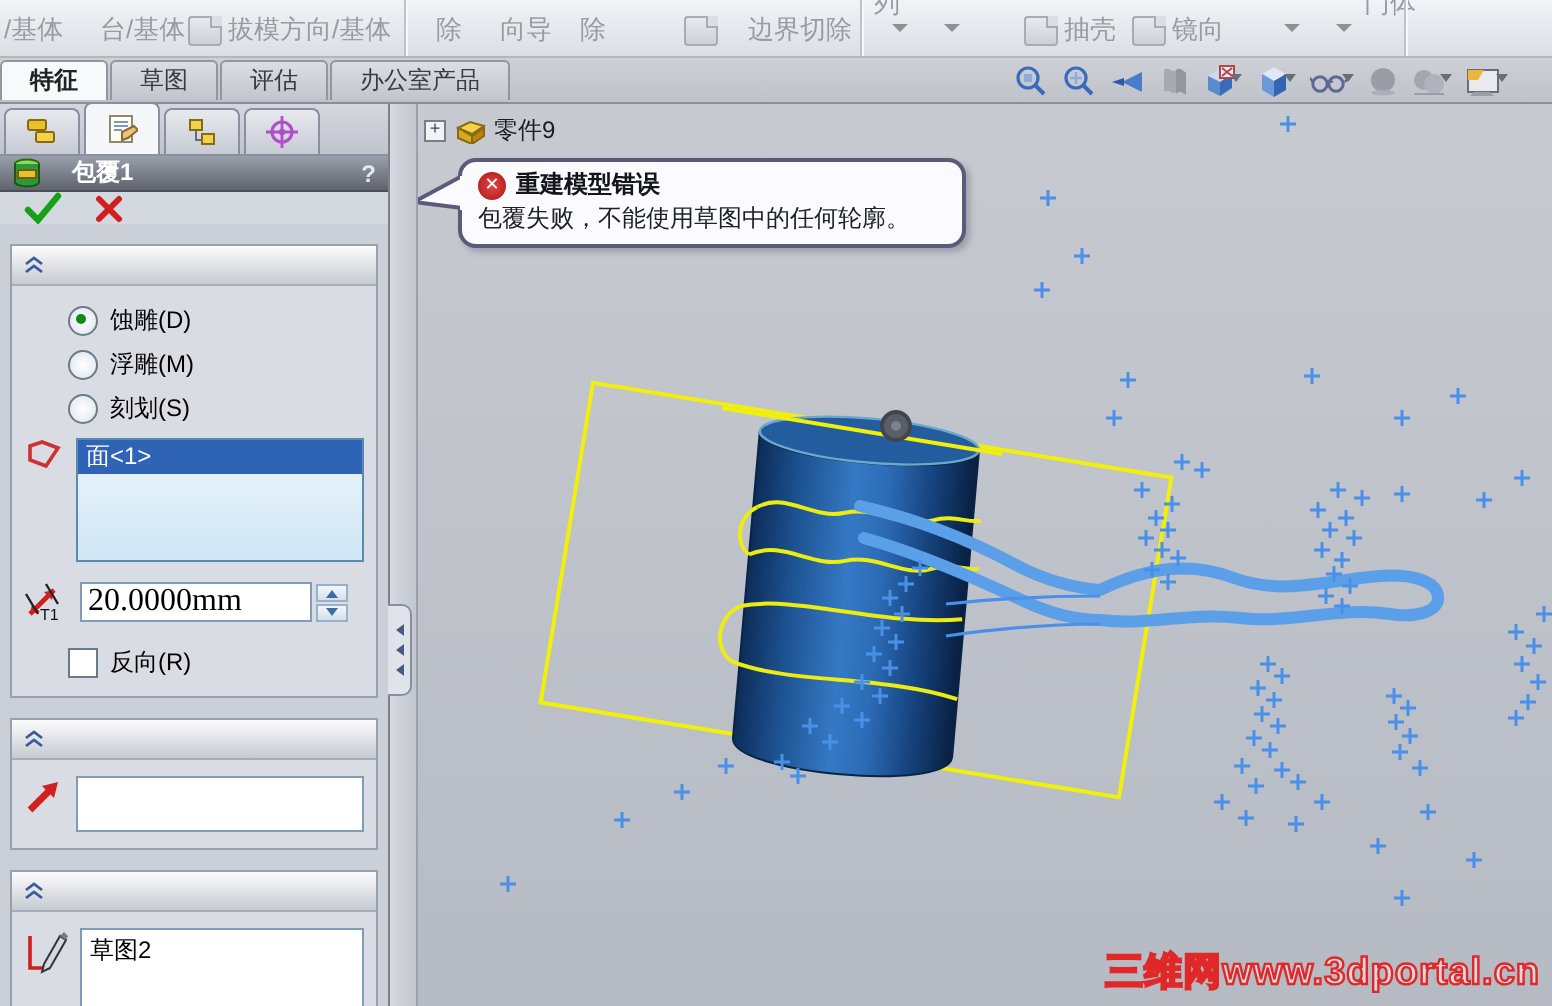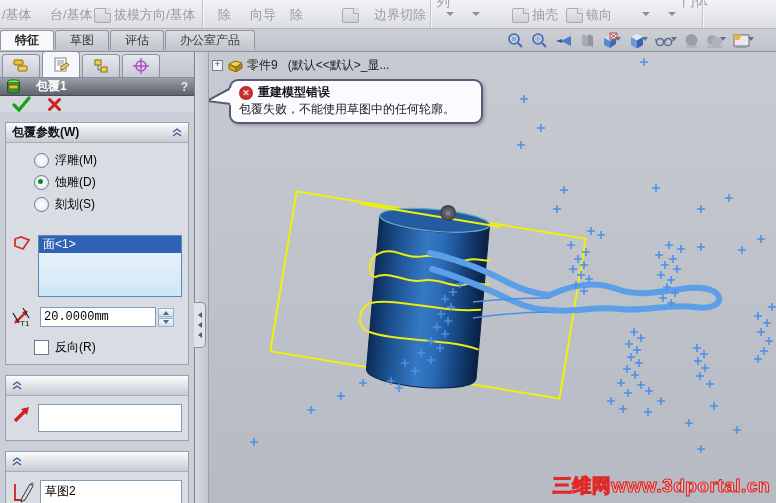--- a/index.html
+++ b/index.html
@@ -44,27 +44,27 @@
   .okrow{height:30px;display:flex;align-items:center;gap:16px;padding:0 12px;background:#d4d8df;}
   .group{margin:10px 5px 0 5px;border:1px solid #98a0ac;background:#d9dce2;}
   .ghead{height:19px;display:flex;align-items:center;padding:0 6px;font-weight:bold;color:#101014;
          background:linear-gradient(#fcfcfd,#c6cad2);border-bottom:1px solid #a8aeb8;}
   .ghead .gt{flex:1;}
   .gbody{padding:6px 6px 8px 6px;}
   .radio-row{display:flex;align-items:center;height:22px;margin-left:22px;}
   .rb{width:13px;height:13px;border-radius:50%;border:1px solid #6a7a8c;background:radial-gradient(#fff,#dde4ec);
       margin-right:6px;position:relative;}
   .rb.sel:after{content:"";position:absolute;left:3px;top:3px;width:5px;height:5px;border-radius:50%;background:#0d8a1a;}
-  .facerow{display:flex;margin-top:20px;}
+  .facerow{display:flex;margin-top:4px;}
   .facelist{flex:1;height:60px;margin-left:6px;border:1px solid #5a8ab0;
             background:linear-gradient(#eef6fc,#cfe6f5);}
   .faceitem{height:17px;line-height:17px;background:#2f63b5;color:#fff;padding-left:4px;}
   .thickrow{display:flex;align-items:center;margin-top:10px;}
-  .thick-input{width:108px;height:18px;border:1px solid #7f9db9;font-size:12px;padding:0 3px;
-               font-family:Liberation Mono, monospace;margin-left:6px;}
+  .thick-input{width:108px;height:18px;border:1px solid #7f9db9;font-size:16px;padding:0 3px;
+               font-family:Liberation Serif, serif;margin-left:6px;}
   .spin{display:flex;flex-direction:column;margin-left:2px;gap:1px;}
   .spin button{width:16px;height:9px;border:1px solid #96b2ca;background:linear-gradient(#f4f7fb,#d4e0ec);
                padding:0;display:flex;align-items:center;justify-content:center;}
   .spin .tu{width:0;height:0;border:3px solid transparent;border-bottom:4px solid #3a6ea5;margin-top:-2px;}
   .spin .td{width:0;height:0;border:3px solid transparent;border-top:4px solid #3a6ea5;margin-bottom:-2px;}
   .chkrow{display:flex;align-items:center;margin:12px 0 0 22px;}
   .cb{width:13px;height:13px;border:1px solid #6a7a8c;background:#fff;margin-right:6px;}
   .boxrow{display:flex;align-items:flex-start;margin-top:2px;}
   .wbox{flex:1;margin-left:6px;border:1px solid #7f9db9;background:#fff;}
   .lbl{color:#000;}
@@ -239,33 +239,32 @@
       <svg width="19" height="16" viewBox="0 0 19 16">
           <path d="M2 9l5 5L17 2" fill="none" stroke="#17a017" stroke-width="3.2" stroke-linecap="round"></path>
         </svg>
       <svg width="15" height="15" viewBox="0 0 15 15">
           <path d="M2.5 2.5l10 10M12.5 2.5l-10 10" stroke="#cf1f1f" stroke-width="3" stroke-linecap="round"></path>
         </svg>
     </div>
 
     <div class="group">
       <div class="ghead">
-        <span class="gt">包覆参数(W)</span>
         <svg width="10" height="9" viewBox="0 0 10 9">
             <path d="M1 4l4-3 4 3M1 8l4-3 4 3" fill="none" stroke="#3a5a9a" stroke-width="1.4"></path>
           </svg>
       </div>
       <div class="gbody">
+        <div class="radio-row">
+          <span class="rb sel"></span>
+          <span class="lbl">蚀雕(D)</span>
+        </div>
         <div class="radio-row">
           <span class="rb"></span>
           <span class="lbl">浮雕(M)</span>
-        </div>
-        <div class="radio-row">
-          <span class="rb sel"></span>
-          <span class="lbl">蚀雕(D)</span>
         </div>
         <div class="radio-row">
           <span class="rb"></span>
           <span class="lbl">刻划(S)</span>
         </div>
 
         <div class="facerow">
           <svg width="20" height="16" viewBox="0 0 20 16">
               <path d="M3 4l6-2 8 3-6 9-8-3z" fill="none" stroke="#cf3030" stroke-width="1.8"></path>
             </svg>
@@ -482,21 +481,20 @@
     </svg>
 
     <div class="flyout">
       <span class="plusbox">+</span>
       <svg width="16" height="13" viewBox="0 0 16 13" style="margin-right:4px">
         <path d="M2 5l6-3 7 2-6 4z" fill="#f2d44a" stroke="#8a6a10"></path>
           <path d="M2 5v5l7 3V9z" fill="#d8aa20" stroke="#8a6a10"></path>
           <path d="M9 9l6-4v4l-6 4z" fill="#b8880e" stroke="#8a6a10"></path>
       </svg>
       <span>零件9</span>
-      <span style="margin-left:10px">(默认&lt;&lt;默认&gt;_显...</span>
     </div>
 
     <div class="callout">
       <svg class="tail" width="26" height="20" viewBox="0 0 26 20">
         <path d="M25 2 L1 15 L25 18" fill="#fafaff" stroke="#5a5a7a" stroke-width="2"></path>
         <rect x="24" y="2" width="3" height="17" fill="#fafaff"></rect>
       </svg>
       <div class="trow">
         <span class="erricon">✕</span>
         <span>重建模型错误</span>

